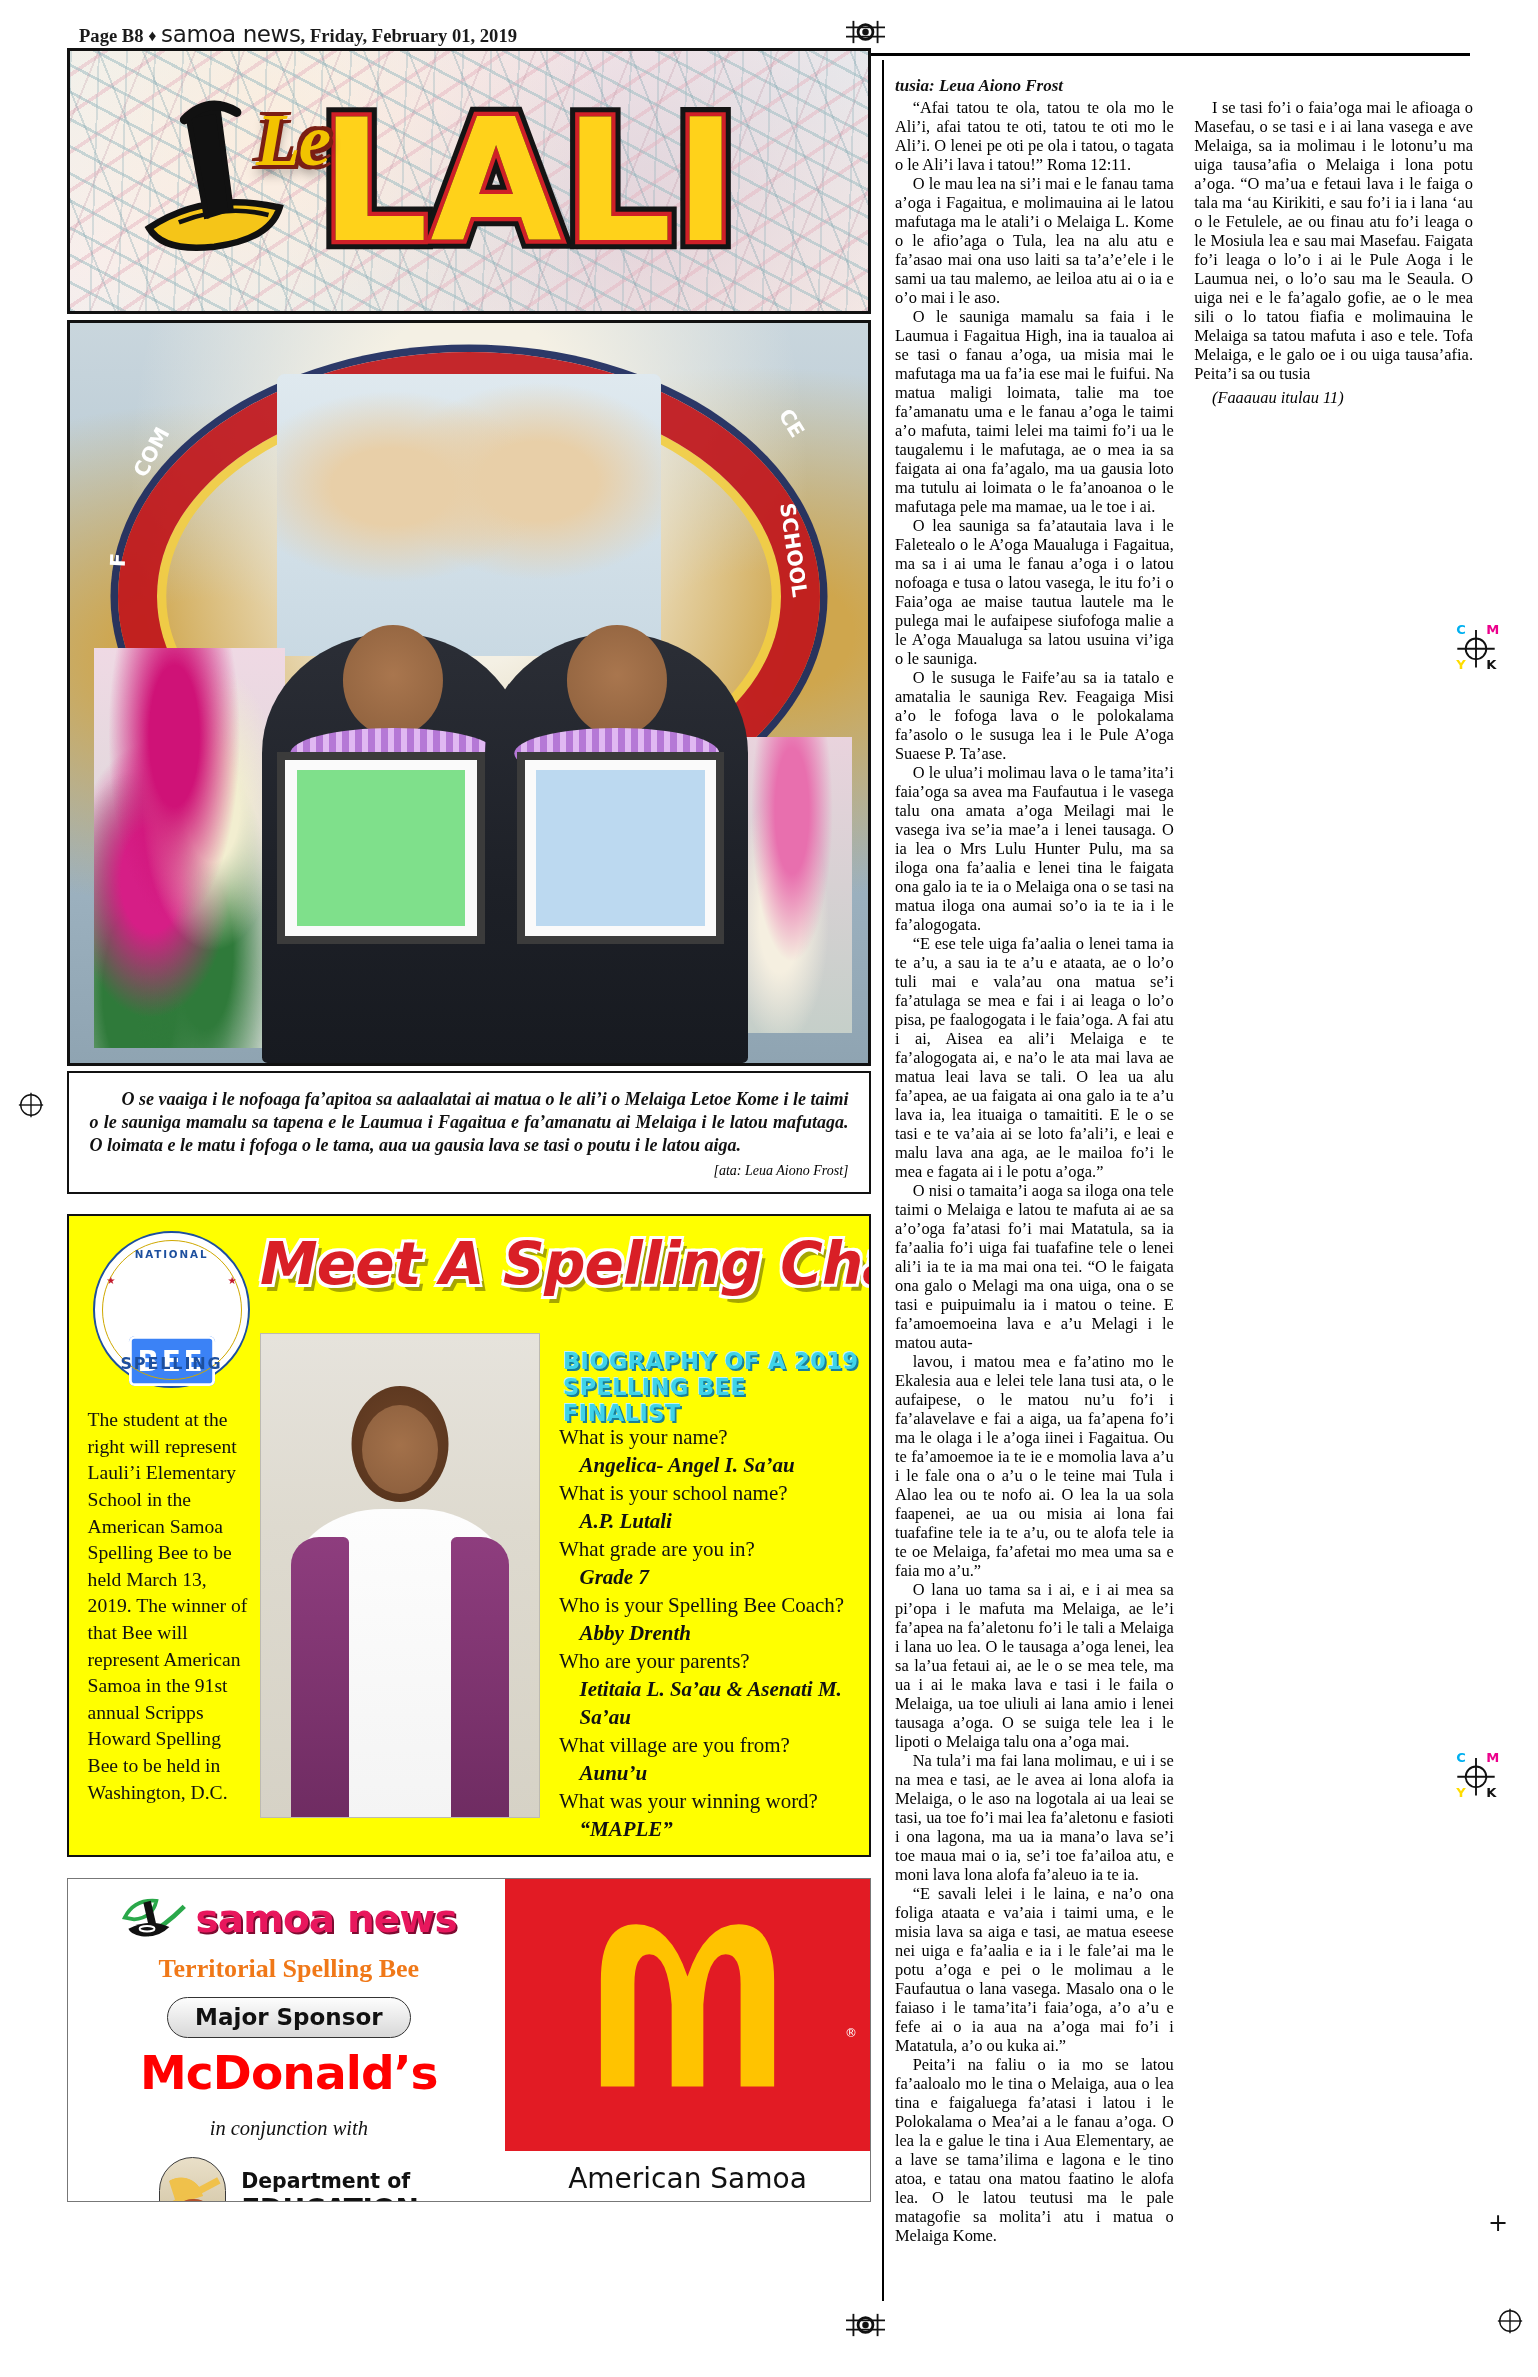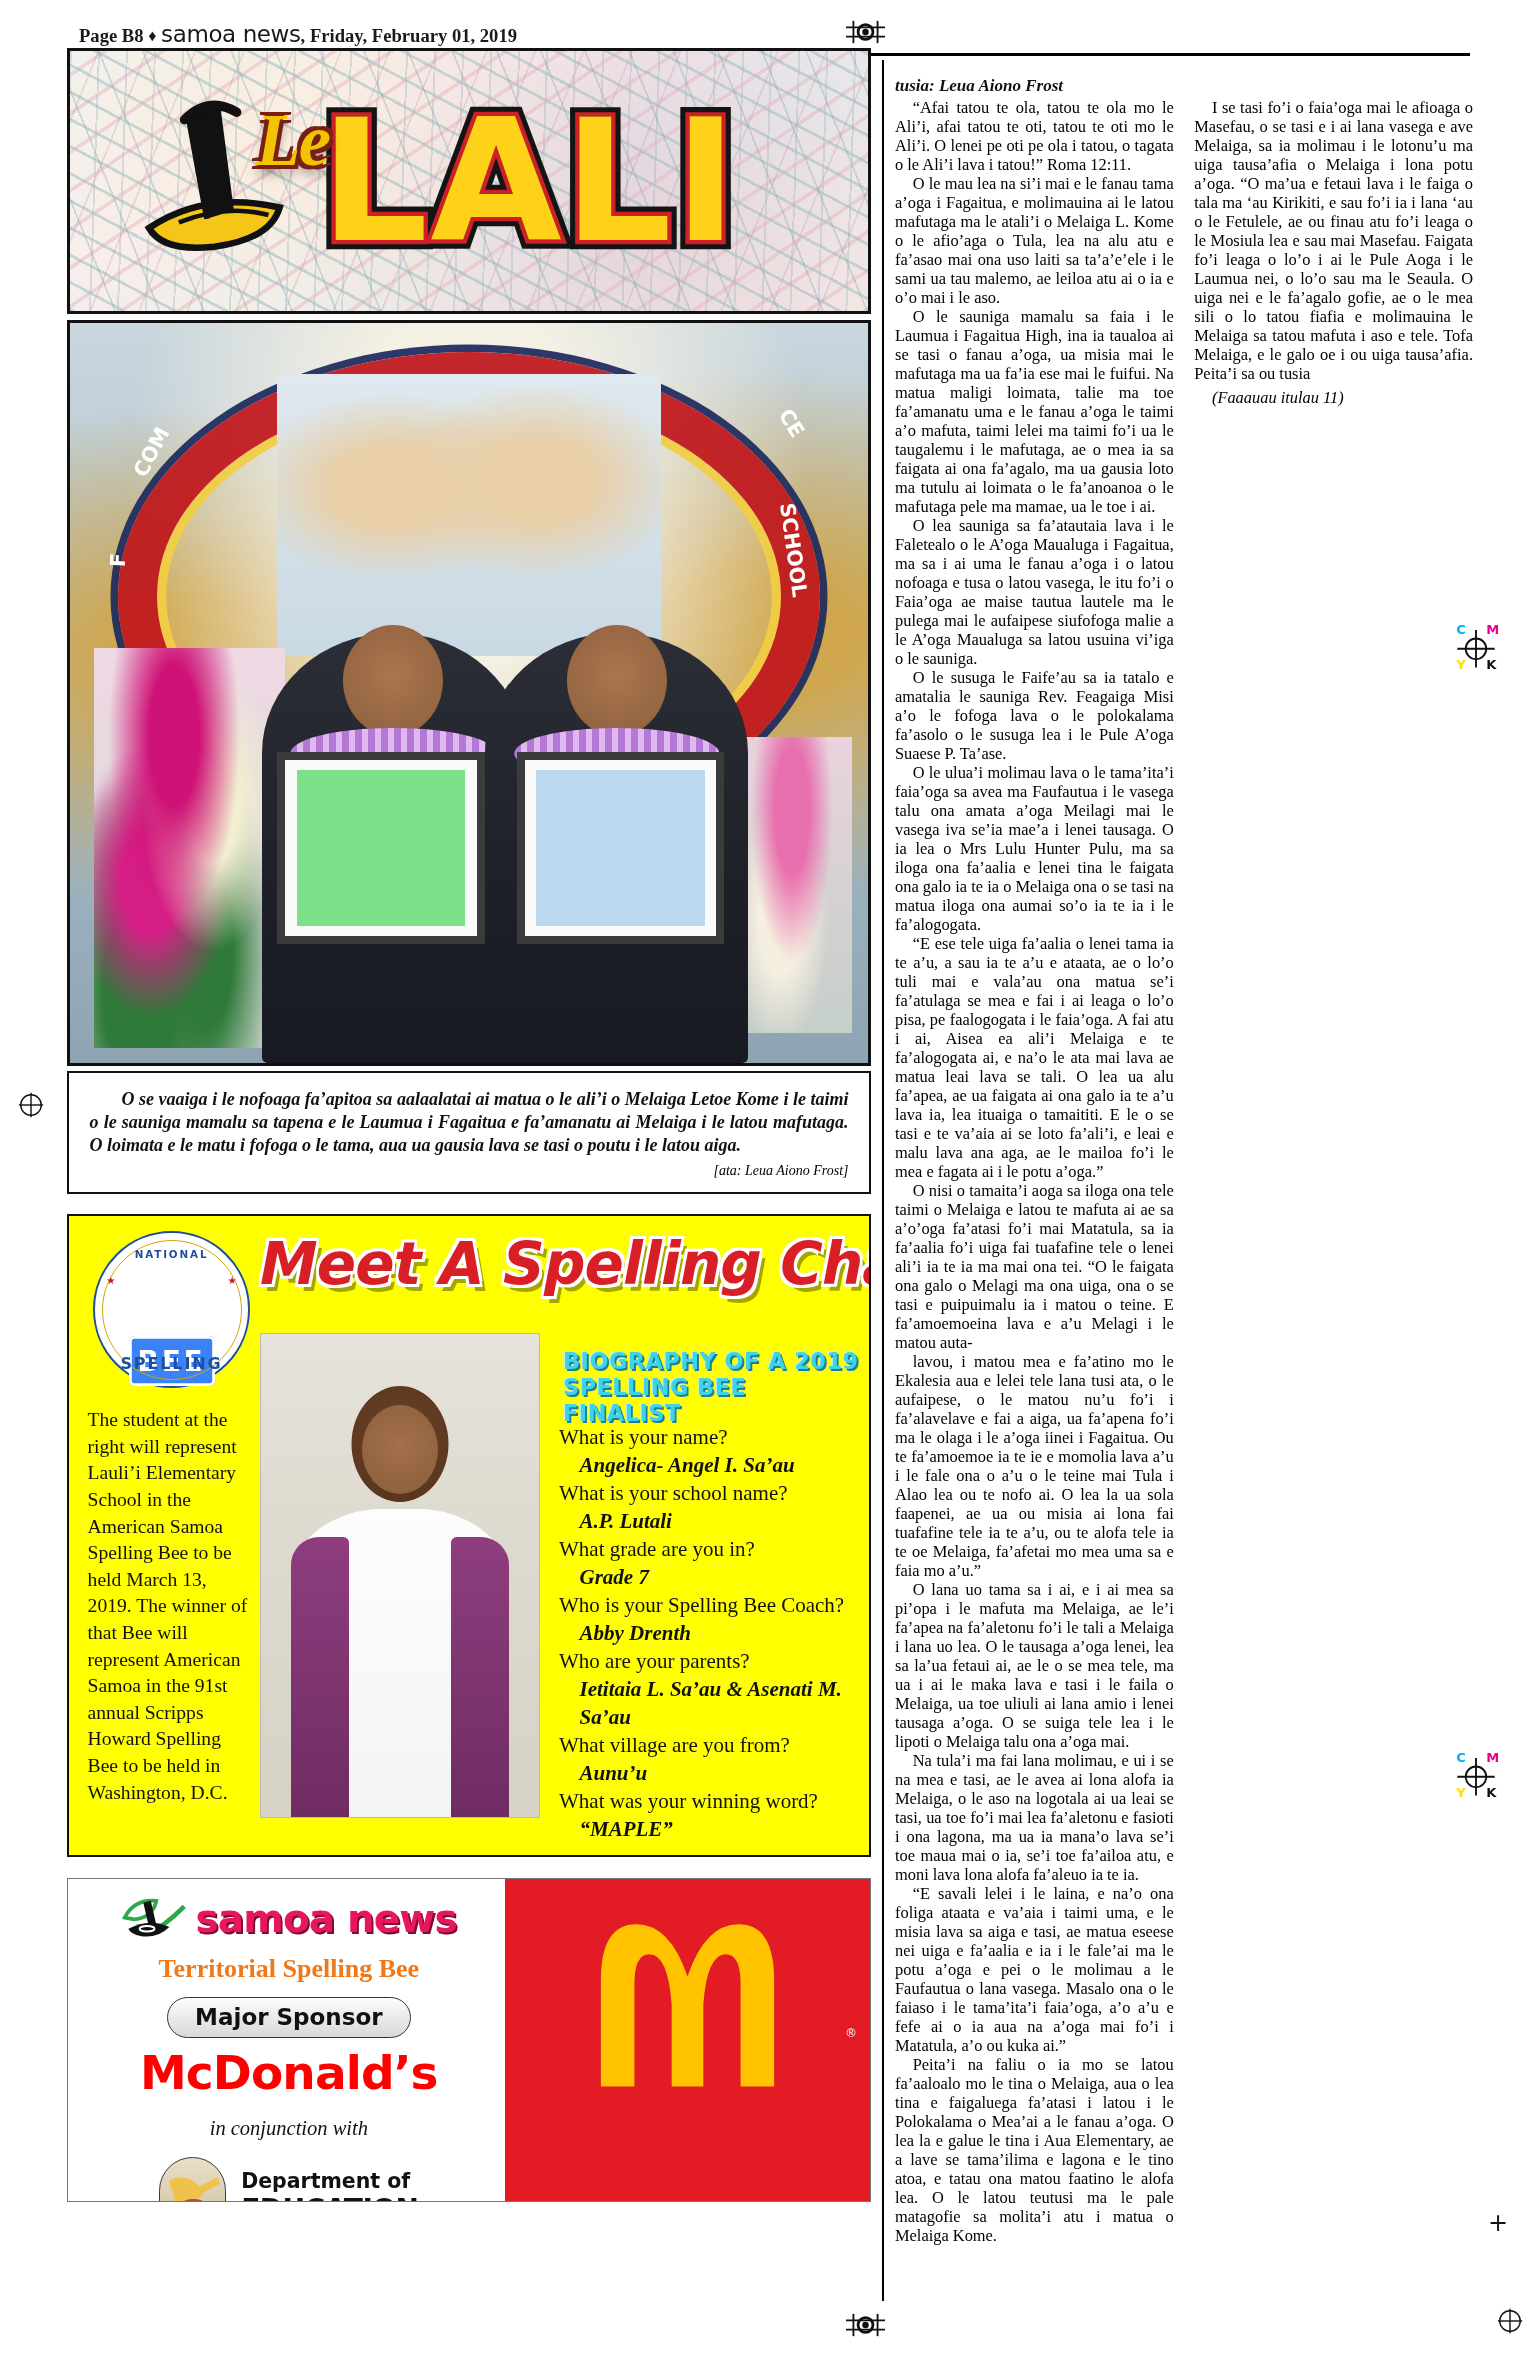--- a/index.html
+++ b/index.html
@@ -593,20 +593,21 @@
 
       <div class="sp-right">
         <div class="sp-right-inner">
           <span class="golden-arches">
             <svg width="207" height="177" viewBox="0 0 222 190">
               <path d="M18 184 L18 70 Q18 10 56 10 Q92 10 111 66 Q130 10 166 10 Q204 10 204 70 L204 184 L168 184 L168 74 Q168 42 152 42 Q132 42 128 96 L128 184 L94 184 L94 96 Q90 42 70 42 Q54 42 54 74 L54 184 Z" fill="#ffc300"></path>
             </svg>
           </span>
           <span class="sp-reg">®</span>
         </div>
+        <div class="sp-amsamoa" style="position:absolute; bottom:0;">American Samoa</div>
       </div>
     </div>
   </div>
 
   <div class="vdiv"></div>
 
   <div class="article">
     <div class="byline">tusia: Leua Aiono Frost</div>
     <div class="cols">
       <p>“Afai tatou te ola, tatou te ola mo le Ali’i, afai tatou te oti, tatou te oti mo le Ali’i. O lenei pe oti pe ola i tatou, o tagata o le Ali’i lava i tatou!” Roma 12:11.</p>

